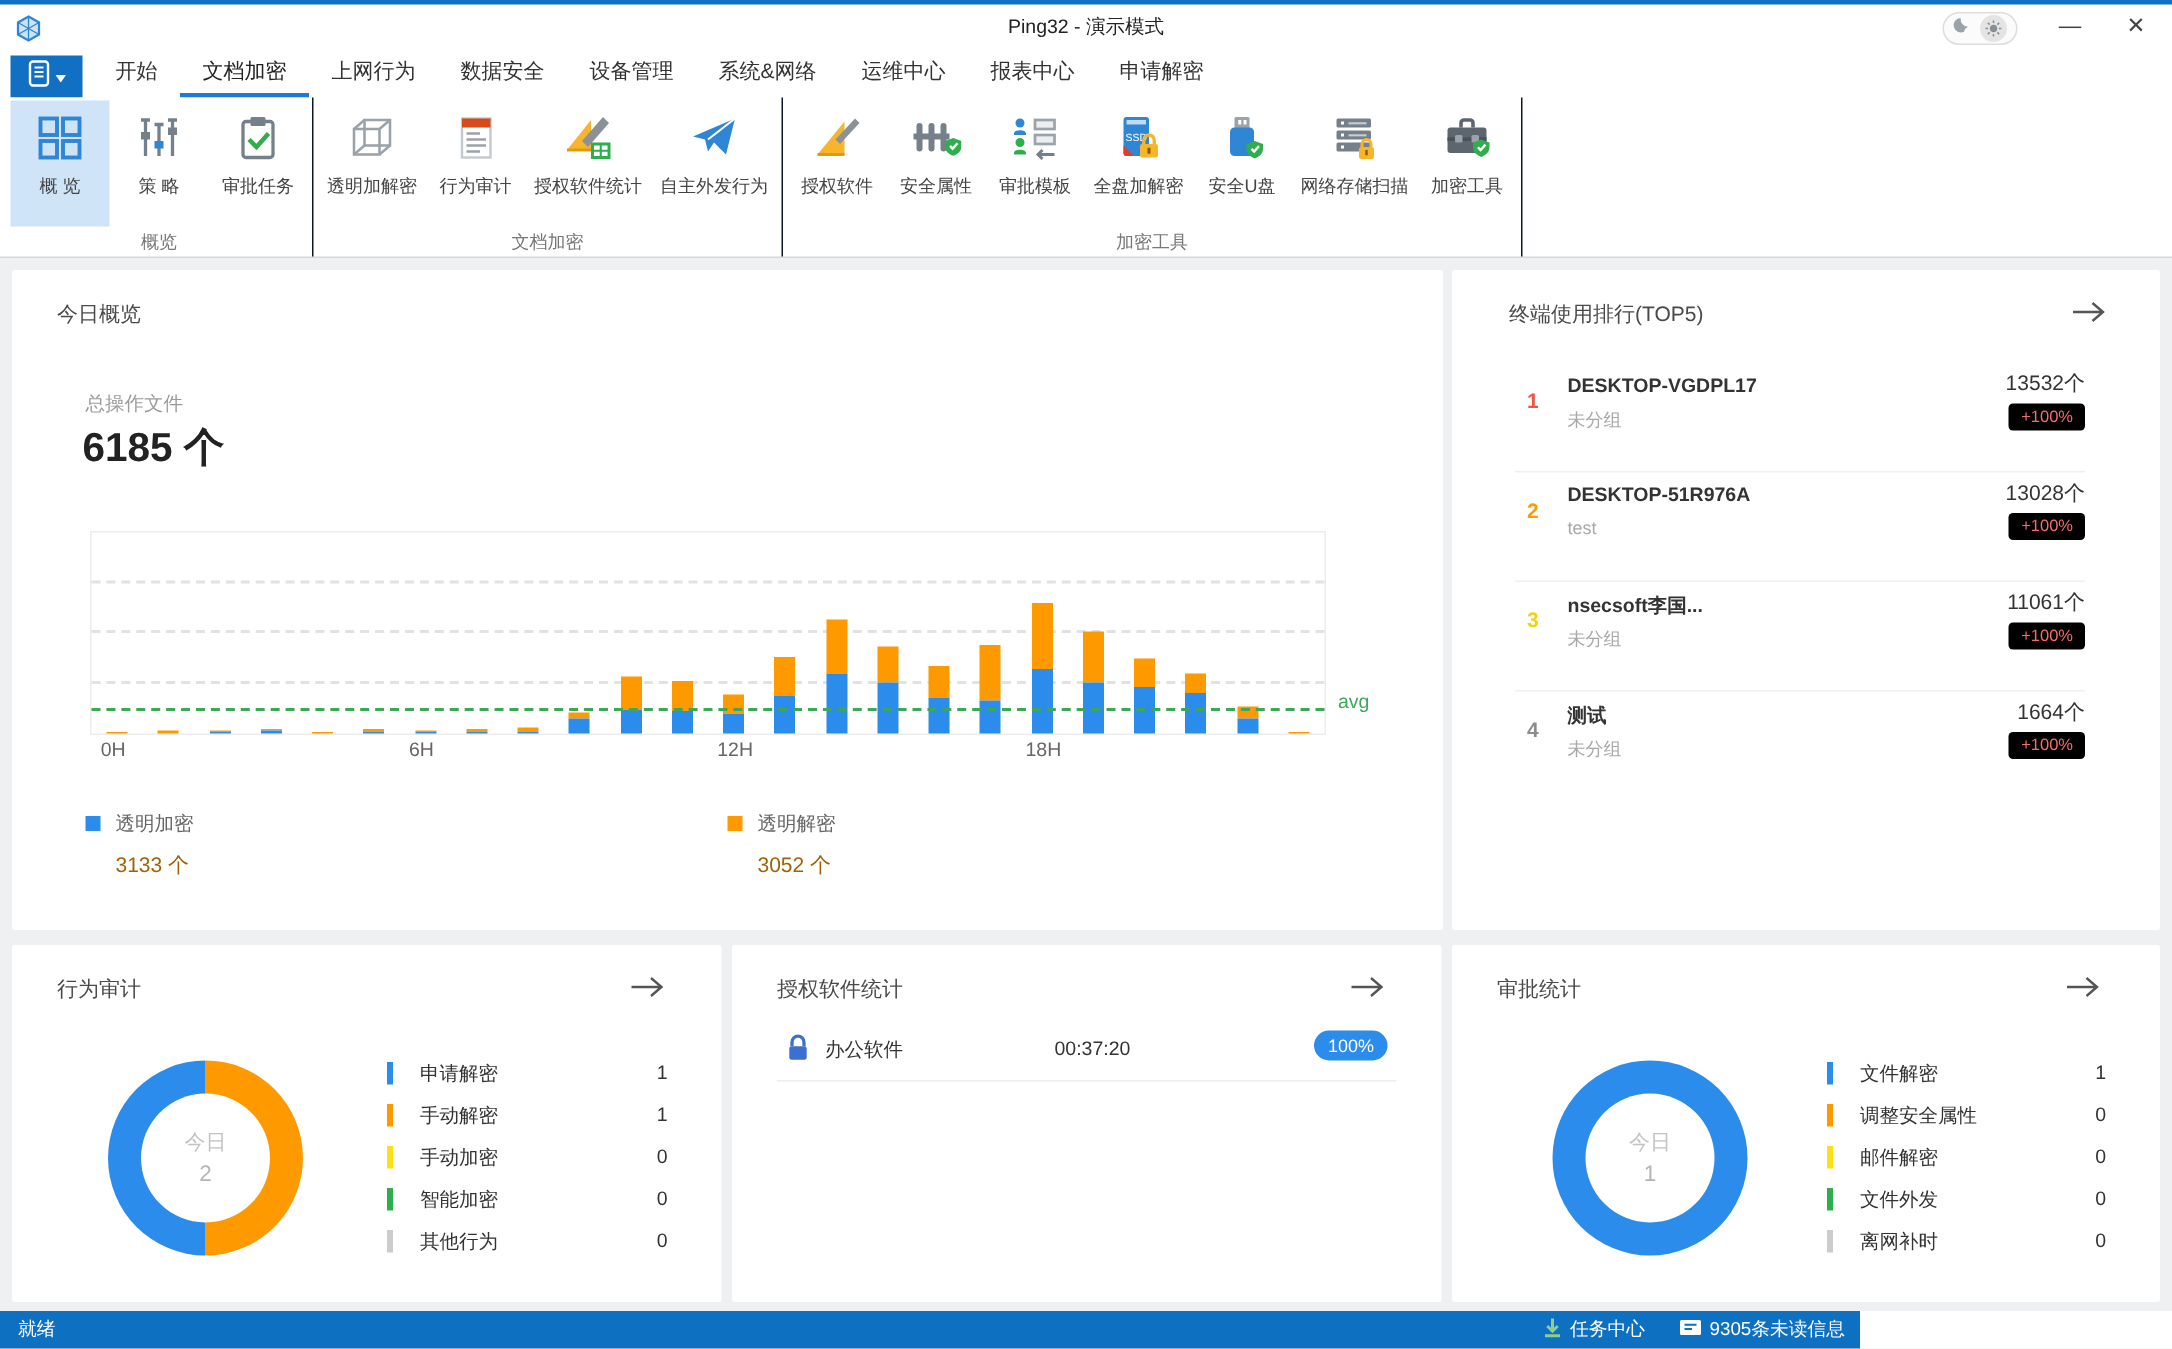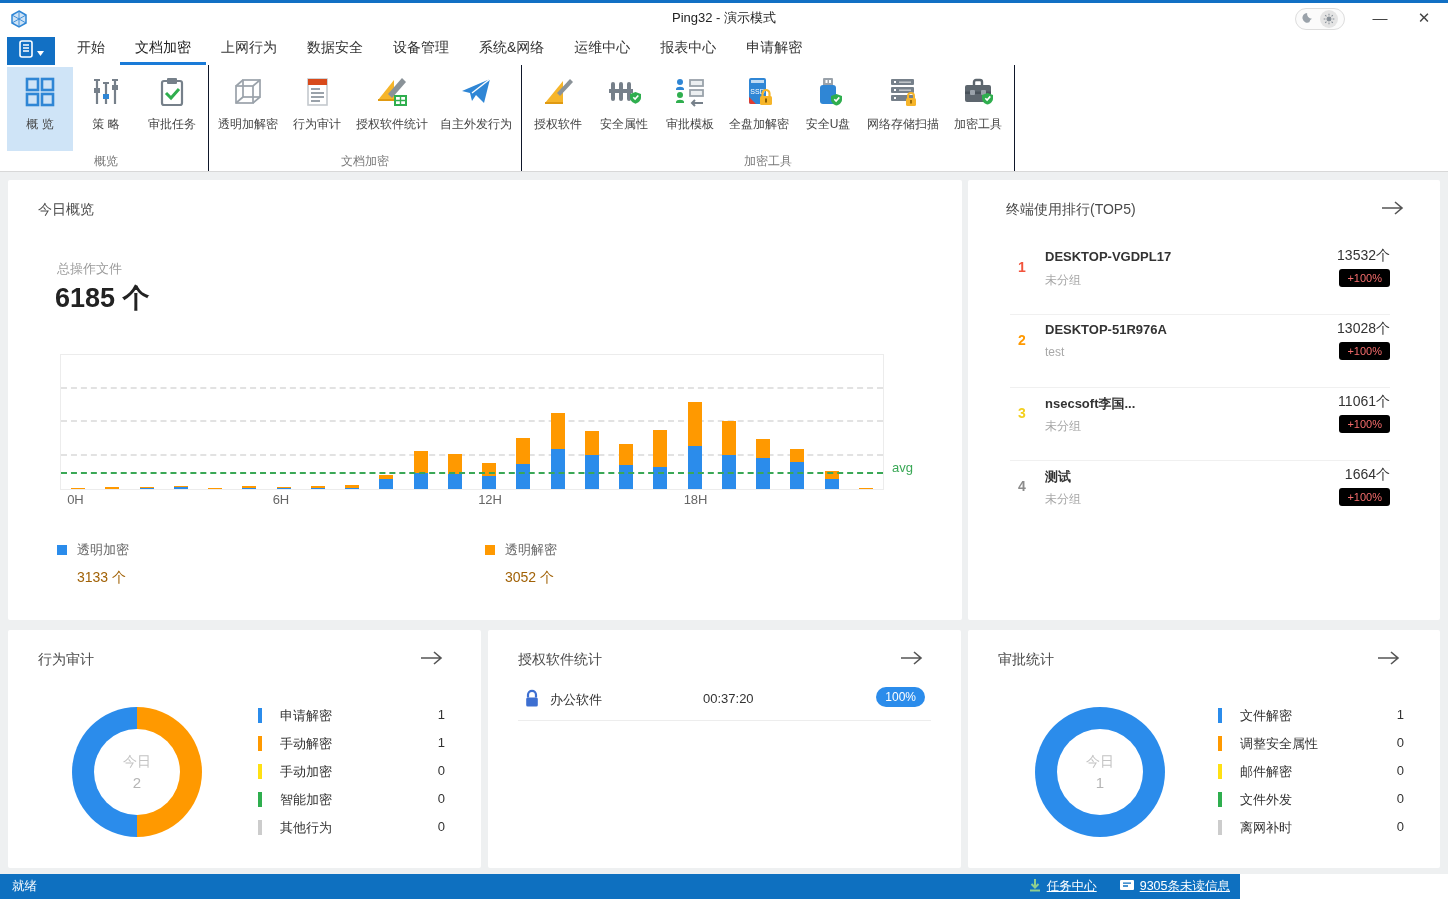--- a/index.html
+++ b/index.html
@@ -75,21 +75,21 @@
   .lcount{position:absolute;right:0;top:1px;font-size:13px;color:#333;}
   
   .swrow{position:absolute;left:30px;right:30px;top:52px;height:38px;border-bottom:1px solid #ededed;}
   .swlock{position:absolute;left:6px;top:7px;}
   .swname{position:absolute;left:32px;top:9px;font-size:13px;color:#333;}
   .swtime{position:absolute;left:185px;top:9px;font-size:13px;color:#333;}
   .swbadge{position:absolute;right:6px;top:5px;background:#2b8ceb;color:#fff;font-size:12px;padding:3px 9px;border-radius:11px;}
   
   .statusbar{position:absolute;left:0;top:874px;width:1240px;height:25px;background:#0e70c0;color:#fff;font-size:12.5px;display:flex;align-items:center;box-sizing:border-box;padding:0 10px 0 12px;}
   .sb-spacer{flex:1;}
-  .sb-item{display:flex;align-items:center;gap:5px;margin-left:22px;cursor:pointer;text-decoration:underline;}
+  .sb-item{display:flex;align-items:center;gap:5px;margin-left:22px;cursor:pointer;}
 </style>
 </head>
 <body>
 
 <div class="titlebar">
   <span class="app-logo">
     <svg viewBox="0 0 18 18">
         <path d="M9 1l7 4v8l-7 4-7-4V5z" fill="#cfe3f6" stroke="#2f86d5" stroke-width="1.5"></path>
         <path d="M9 1v16M2 5l14 8M16 5L2 13" stroke="#2f86d5" stroke-width="0.9" fill="none"></path>
       </svg>

